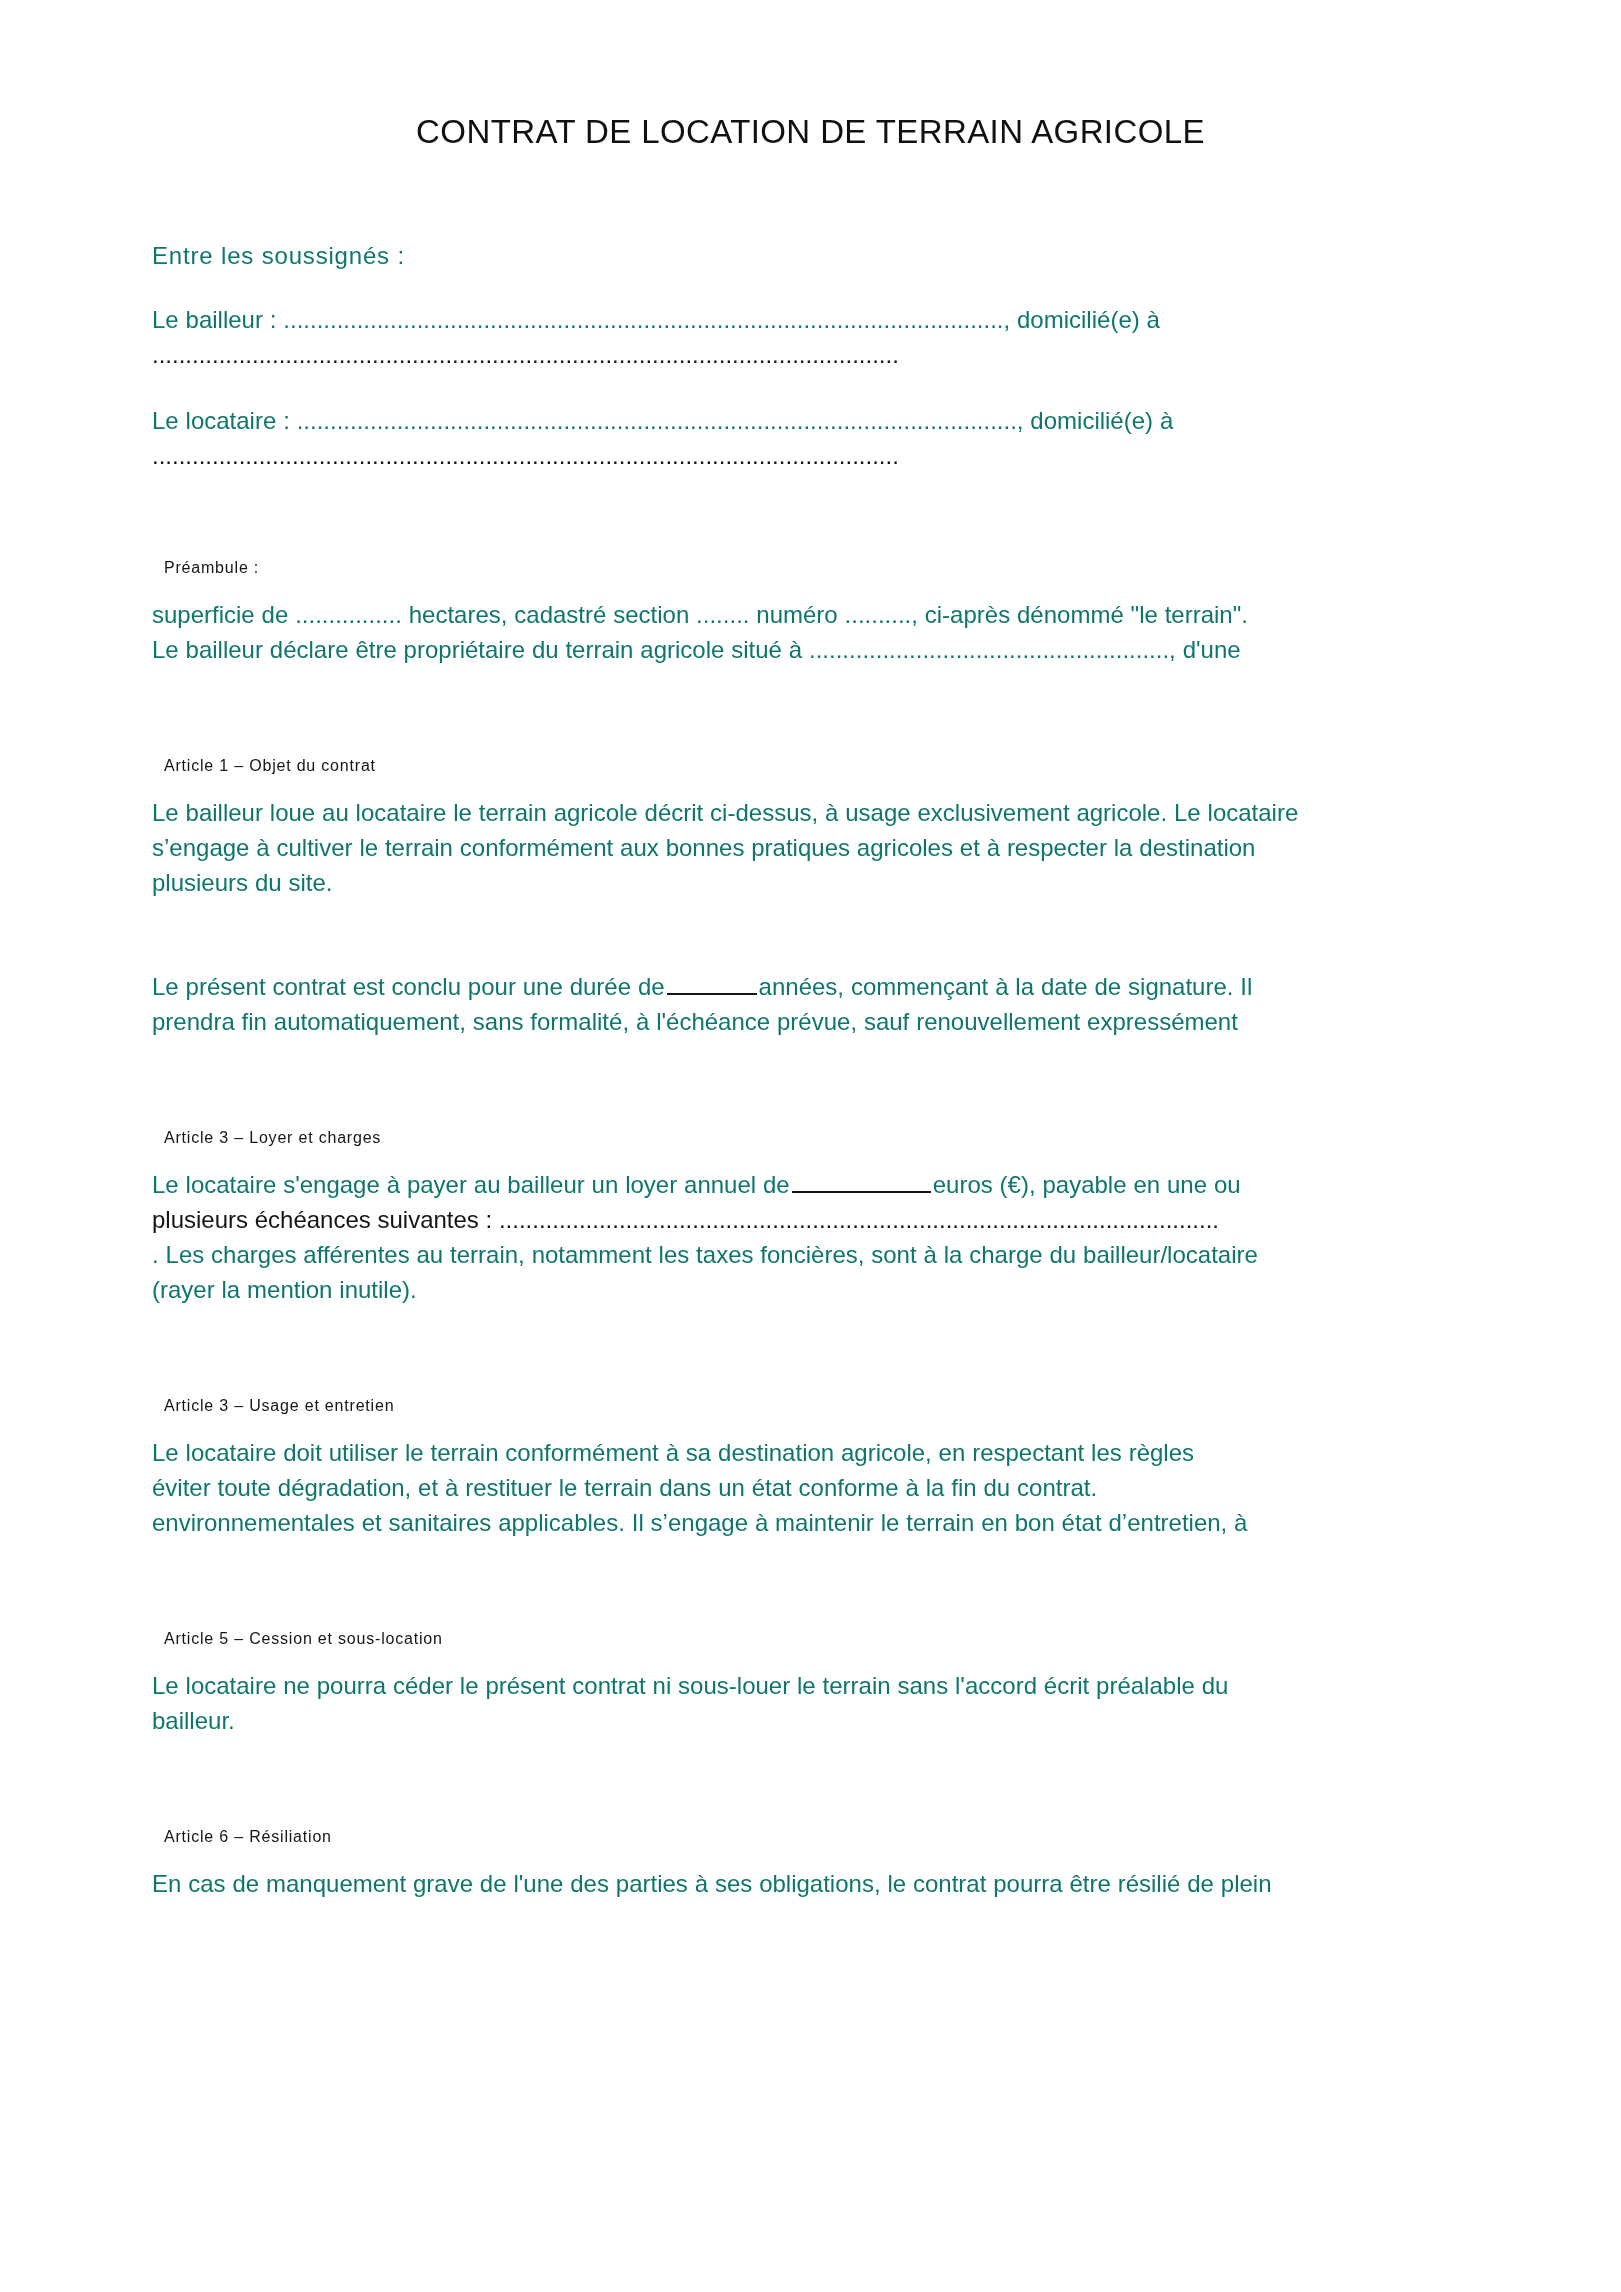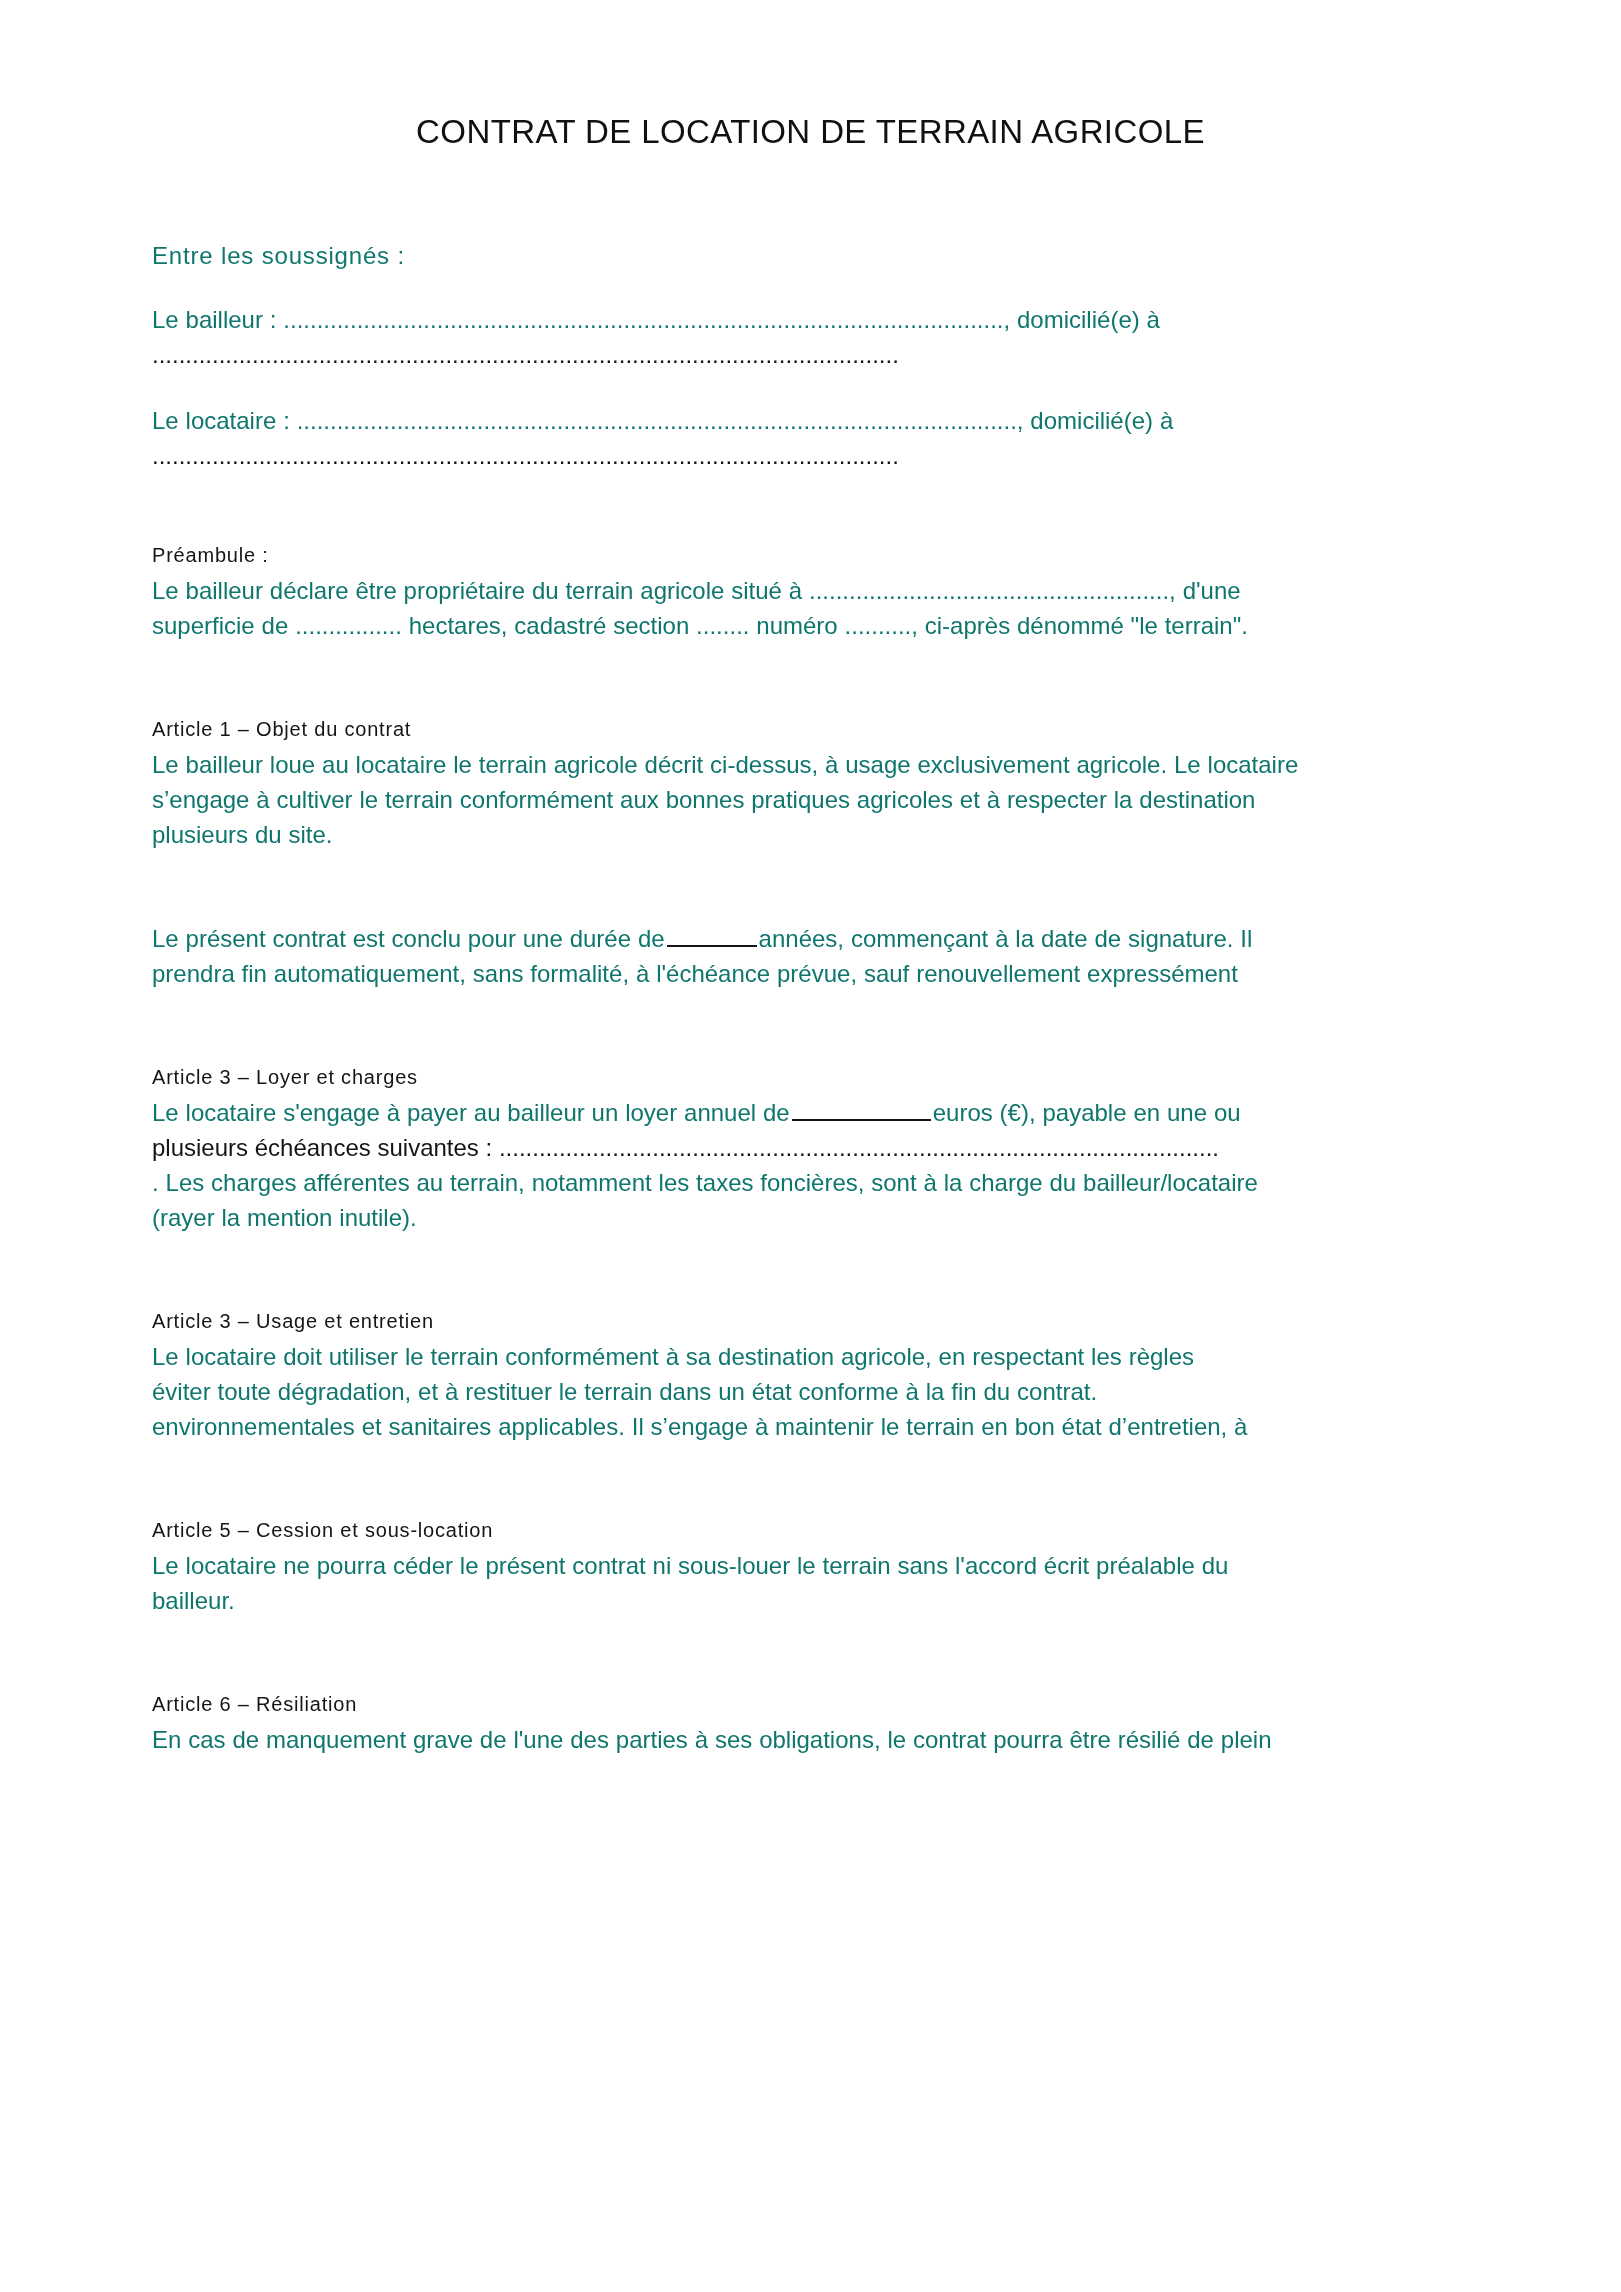--- a/index.html
+++ b/index.html
@@ -42,26 +42,26 @@
     line-height: 35px;
     font-weight: 400;
     color: #0f766e;
     margin: 0;
     word-spacing: 0.2px;
   }
   .lead {
     letter-spacing: 0.8px;
   }
   .heading {
-    font-size: 20px;
+    font-size: 16px;
     line-height: 35px;
     letter-spacing: 0.8px;
     font-weight: 400;
     color: #151515;
-    margin: 0;
+    margin: 12px;
   }
   .gap-lead    { height: 29px; }
   .gap-party   { height: 31px; }
   .gap-block   { height: 65px; }
   .gap-section { height: 69px; }
   .dots-line {
     font-size: 24px;
     line-height: 35px;
     color: #151515;
     margin: 0;
@@ -97,23 +97,23 @@
     <div class="gap-party"></div>
 
     <div class="para">Le locataire : ............................................................................................................, domicilié(e) à</div>
 
     <div class="dots-line">................................................................................................................</div>
 
     <div class="gap-block"></div>
 
     <div class="heading">Préambule :</div>
 
+    <div class="para">superficie de ................ hectares, cadastré section ........ numéro .........., ci-après dénommé "le terrain".</div>
+
     <div class="para">Le bailleur déclare être propriétaire du terrain agricole situé à ......................................................, d'une</div>
-
-    <div class="para">superficie de ................ hectares, cadastré section ........ numéro .........., ci-après dénommé "le terrain".</div>
 
     <div class="gap-section"></div>
 
     <div class="heading">Article 1 – Objet du contrat</div>
 
     <div class="para">Le bailleur loue au locataire le terrain agricole décrit ci-dessus, à usage exclusivement agricole. Le locataire</div>
     <div class="para">s’engage à cultiver le terrain conformément aux bonnes pratiques agricoles et à respecter la destination</div>
     <div class="para">plusieurs du site.</div>
 
     <div class="gap-section"></div>

